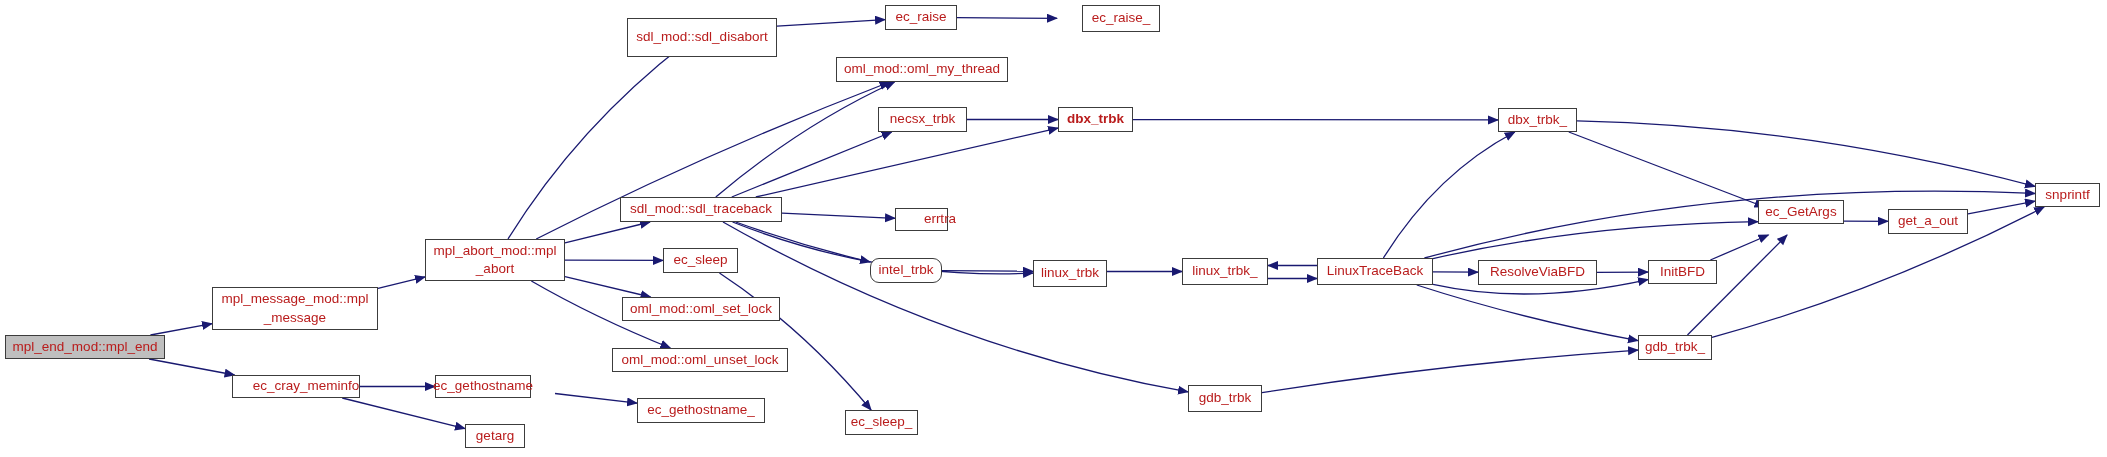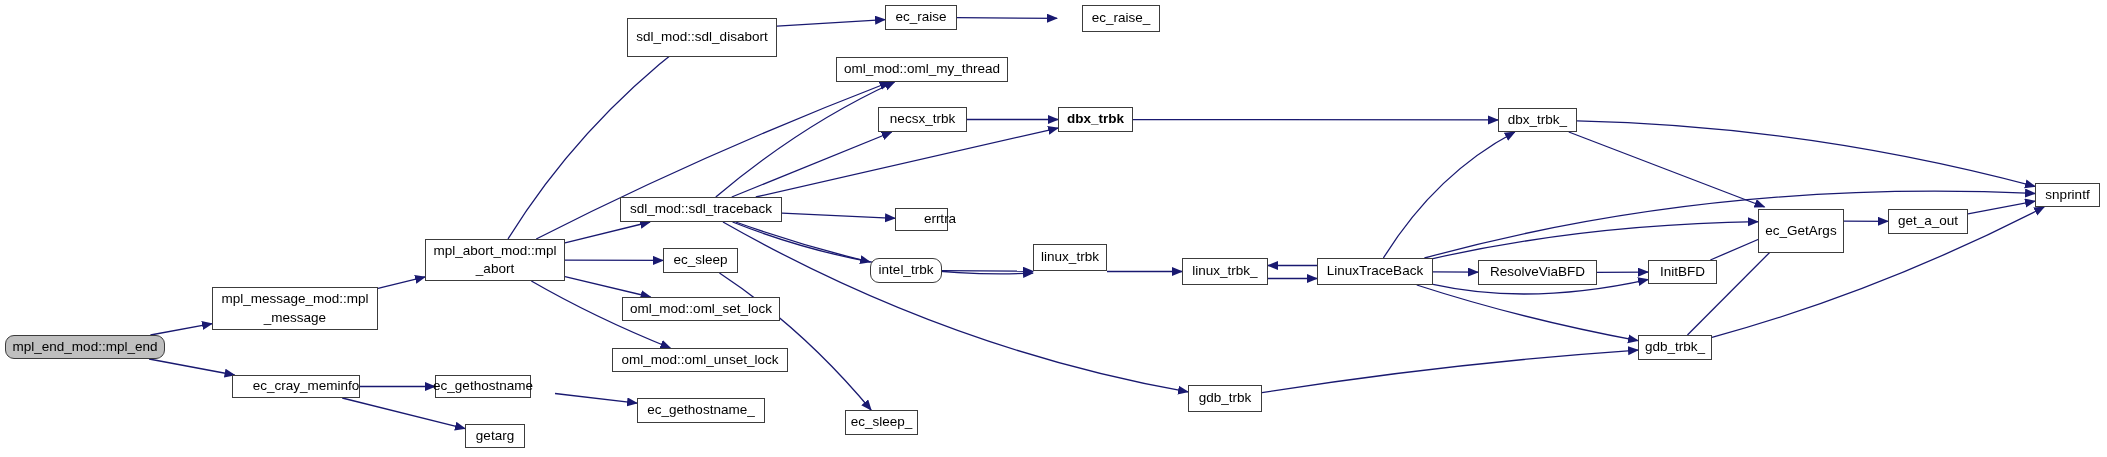--- a/index.html
+++ b/index.html
@@ -10,21 +10,21 @@
     font-family:"Liberation Sans", sans-serif;
     overflow:hidden;
   }
   svg.edges { position:absolute; left:0; top:0; width:2107px; height:457px; }
   .node {
     position:absolute;
     box-sizing:border-box;
     display:flex; align-items:center; justify-content:center;
     background:#ffffff;
     border:1px solid #3c3c3c;
-    color:#000000;
+    color:#b91c1c;
     font-size:13.5px;
     line-height:1.35;
     text-align:center;
     white-space:pre-line;
     cursor:pointer;
     z-index:2;
   }
   .node.root { background:#bfbfbf; cursor:default; }
   .node span { pointer-events:none; padding:0 2px; }
 </style>
@@ -76,21 +76,21 @@
       <path d="M1568.8069306930693,132 Q1669.25,170.5 1764.4752475247524,207" fill="none" stroke="#191970" stroke-width="1.3" marker-end="url(#arrow)"></path>
       <path d="M1577,120.85244061743451 Q1806.9836322169733,125.81566566672231 2035,186.3690994352255" fill="none" stroke="#191970" stroke-width="1.3" marker-end="url(#arrow)"></path>
       <path d="M1262,392.64337013788025 Q1448.8738758109569,363.0636100966774 1638,350.04660347468587" fill="none" stroke="#191970" stroke-width="1.3" marker-end="url(#arrow)"></path>
       <path d="M1687.4505928853755,335 Q1738,284.25 1787.0553359683795,235" fill="none" stroke="#191970" stroke-width="1.3" marker-end="url(#arrow)"></path>
       <path d="M1712,337.40043755141403 Q1879.2175142325239,291.7565530246926 2044.1487151662677,207" fill="none" stroke="#191970" stroke-width="1.3" marker-end="url(#arrow)"></path>
       <path d="M360,386.5 Q395.5,386.5 435,386.5" fill="none" stroke="#191970" stroke-width="1.3" marker-end="url(#arrow)"></path>
       <path d="M342.2323232323232,398 Q395.5,411.25 465,428.53768844221105" fill="none" stroke="#191970" stroke-width="1.3" marker-end="url(#arrow)"></path>
       <path d="M555,393.49029126213594 Q598,398.5 637,403.04368932038835" fill="none" stroke="#191970" stroke-width="1.3" marker-end="url(#arrow)"></path>
     </svg>
   <div id="nodes">
-      <div class="node root" style="left: 5px; top: 335px; width: 160px; height: 24px; border-radius: 9px;"><span>mpl_end_mod::mpl_end</span></div>
+      <div class="node root" style="left: 5px; top: 335px; width: 160px; height: 24px;"><span>mpl_end_mod::mpl_end</span></div>
       <div class="node" style="left: 212px; top: 287px; width: 166px; height: 43px; justify-content: center;"><span>mpl_message_mod::mpl
 _message</span></div>
       <div class="node" style="left: 232px; top: 375px; width: 128px; height: 23px; padding-left: 20px;"><span>ec_cray_meminfo</span></div>
       <div class="node" style="left: 435px; top: 375px; width: 96px; height: 23px;"><span>ec_gethostname</span></div>
       <div class="node" style="left: 465px; top: 424px; width: 60px; height: 24px;"><span>getarg</span></div>
       <div class="node" style="left: 637px; top: 398px; width: 128px; height: 25px;"><span>ec_gethostname_</span></div>
       <div class="node" style="left: 425px; top: 239px; width: 140px; height: 42px;"><span>mpl_abort_mod::mpl
 _abort</span></div>
       <div class="node" style="left: 627px; top: 18px; width: 150px; height: 39px;"><span>sdl_mod::sdl_disabort</span></div>
       <div class="node" style="left: 885px; top: 5px; width: 72px; height: 25px;"><span>ec_raise</span></div>
@@ -99,24 +99,24 @@
       <div class="node" style="left: 620px; top: 197px; width: 162px; height: 25px;"><span>sdl_mod::sdl_traceback</span></div>
       <div class="node" style="left: 895px; top: 208px; width: 53px; height: 23px; padding-left: 37px;"><span>errtra</span></div>
       <div class="node" style="left: 663px; top: 248px; width: 75px; height: 25px;"><span>ec_sleep</span></div>
       <div class="node" style="left: 622px; top: 297px; width: 158px; height: 24px;"><span>oml_mod::oml_set_lock</span></div>
       <div class="node" style="left: 612px; top: 348px; width: 176px; height: 24px;"><span>oml_mod::oml_unset_lock</span></div>
       <div class="node" style="left: 845px; top: 410px; width: 73px; height: 25px;"><span>ec_sleep_</span></div>
       <div class="node" style="left: 878px; top: 107px; width: 89px; height: 25px;"><span>necsx_trbk</span></div>
       <div class="node" style="left: 1058px; top: 107px; width: 75px; height: 25px; font-weight: bold;"><span>dbx_trbk</span></div>
       <div class="node" style="left: 1498px; top: 108px; width: 79px; height: 24px;"><span>dbx_trbk_</span></div>
       <div class="node" style="left: 870px; top: 258px; width: 72px; height: 25px; border-radius: 9px;"><span>intel_trbk</span></div>
-      <div class="node" style="left: 1033px; top: 244px; width: 74px; height: 27px;"><span>linux_trbk</span></div>
+      <div class="node" style="left: 1033px; top: 260px; width: 74px; height: 27px;"><span>linux_trbk</span></div>
       <div class="node" style="left: 1182px; top: 258px; width: 86px; height: 27px;"><span>linux_trbk_</span></div>
       <div class="node" style="left: 1317px; top: 258px; width: 116px; height: 27px;"><span>LinuxTraceBack</span></div>
       <div class="node" style="left: 1478px; top: 260px; width: 119px; height: 25px;"><span>ResolveViaBFD</span></div>
       <div class="node" style="left: 1648px; top: 260px; width: 69px; height: 24px;"><span>InitBFD</span></div>
-      <div class="node" style="left: 1758px; top: 209px; width: 86px; height: 44px;"><span>ec_GetArgs</span></div>
+      <div class="node" style="left: 1758px; top: 200px; width: 86px; height: 24px;"><span>ec_GetArgs</span></div>
       <div class="node" style="left: 1888px; top: 209px; width: 80px; height: 25px;"><span>get_a_out</span></div>
       <div class="node" style="left: 2035px; top: 183px; width: 65px; height: 24px;"><span>snprintf</span></div>
       <div class="node" style="left: 1188px; top: 385px; width: 74px; height: 27px;"><span>gdb_trbk</span></div>
       <div class="node" style="left: 1638px; top: 335px; width: 74px; height: 25px;"><span>gdb_trbk_</span></div>
     </div>
 </div>
 
 </body></html>

